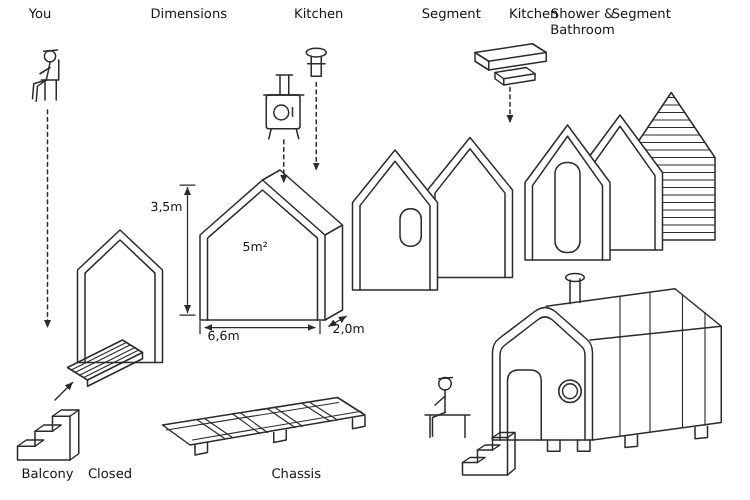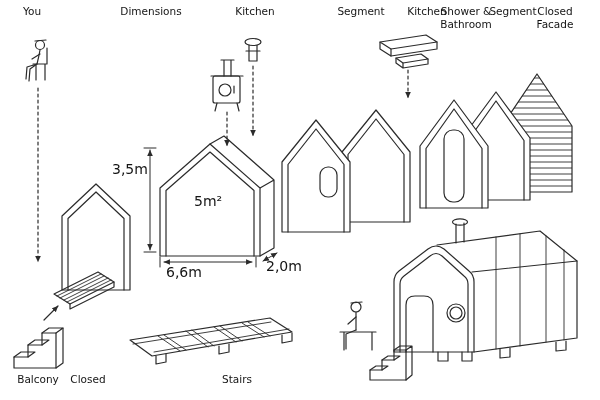--- a/index.html
+++ b/index.html
@@ -1,21 +1,21 @@
 <!DOCTYPE html>
 <html><head>
 <meta charset="utf-8">
 <style>
   * { margin:0; padding:0; box-sizing:border-box; }
   html,body { background:#ffffff; }
   body { font-family:"DejaVu Sans","Liberation Sans",sans-serif; color:#1e1e1e; }
   .canvas { position:relative; width:600px; height:400px; background:#ffffff; overflow:hidden; }
   .canvas svg { position:absolute; left:0; top:0; }
   .lbl { position:absolute; font-size:10.5px; line-height:1.22; text-align:center; color:#141414; }
-  .dim { position:absolute; font-size:14px; color:#141414; }
+  .dim { position:absolute; font-size:10px; color:#141414; }
   .dim.right { text-align:right; }
   .dim.center { text-align:left; }
 </style>
 </head>
 <body>
 
 <div class="canvas">
 
   <svg width="600" height="400" viewBox="0 0 600 400">
     <defs>
@@ -160,24 +160,23 @@
     </g>
   </svg>
 
   <div class="lbl" style="left:14px;top:5px;width:36px">You</div>
   <div class="lbl" style="left:118px;top:5px;width:66px">Dimensions</div>
   <div class="lbl" style="left:228px;top:5px;width:54px">Kitchen</div>
   <div class="lbl" style="left:334px;top:5px;width:54px">Segment</div>
   <div class="lbl" style="left:403px;top:5px;width:48px">Kitchen</div>
   <div class="lbl" style="left:438px;top:5px;width:56px">Shower &amp; Bathroom</div>
   <div class="lbl" style="left:486px;top:5px;width:54px">Segment</div>
-  <div class="lbl" style="left:530px;top:5px;width:50px">Closed Facade</div>
 
   <div class="lbl" style="left:16px;top:373px;width:44px">Balcony</div>
   <div class="lbl" style="left:62px;top:373px;width:52px">Closed</div>
-  <div class="lbl" style="left:210px;top:373px;width:54px">Stairs</div>
+  <div class="lbl" style="left:210px;top:373px;width:54px">Chassis</div>
 
   <div class="dim right" style="left:112px;top:161px;width:34px">3,5m</div>
   <div class="dim center" style="left:194px;top:193px;width:36px">5m²</div>
   <div class="dim center" style="left:166px;top:264px;width:42px">6,6m</div>
   <div class="dim center" style="left:266px;top:258px;width:42px">2,0m</div>
 
 </div>
 
 </body></html>

